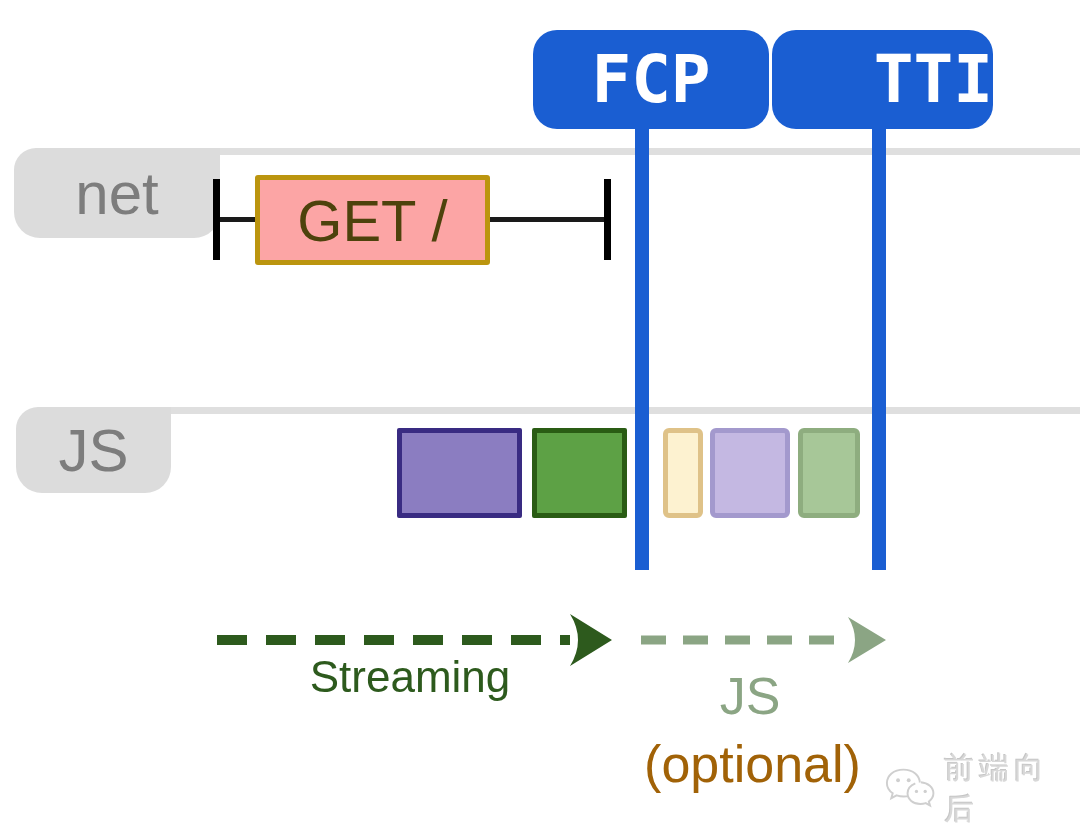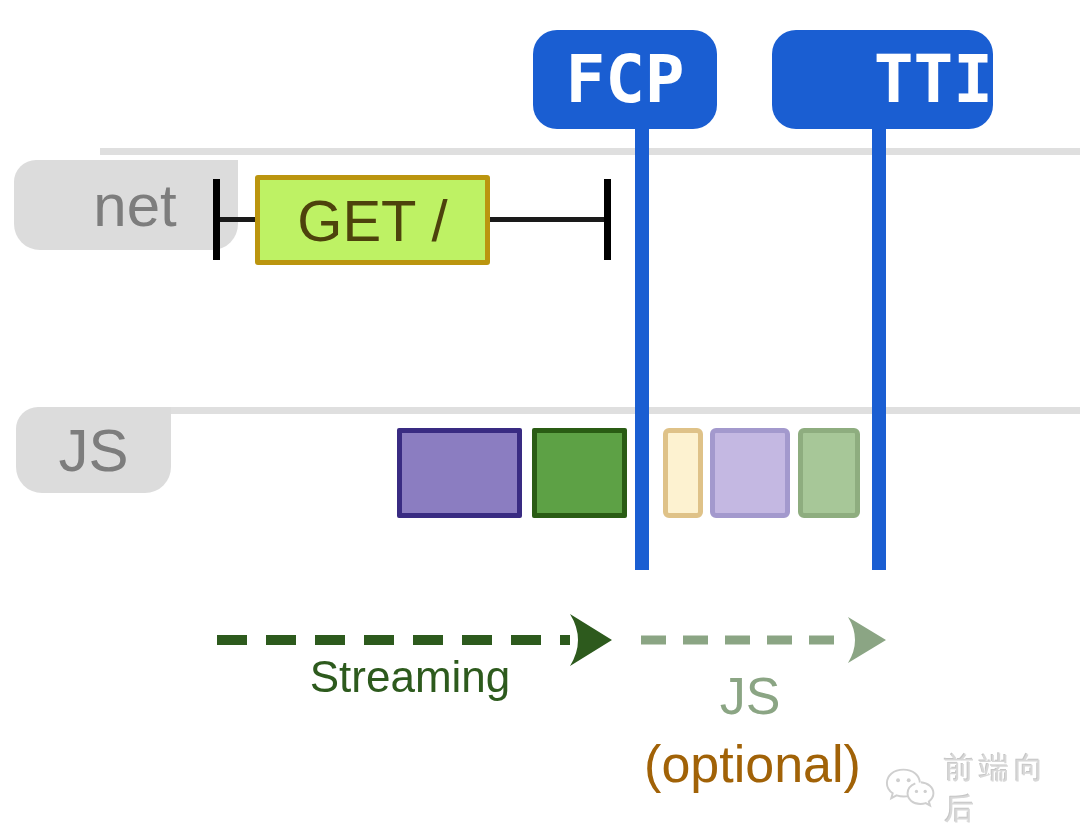--- a/index.html
+++ b/index.html
@@ -9,41 +9,41 @@
   }
 
   
   .lane-line{position:absolute;height:7px;background:#dfdfdf;left:100px;right:0;}
 
   
   .lane-tab{
     position:absolute;background:#dcdcdc;color:#7d7d7d;
     font-size:60px;display:flex;align-items:center;justify-content:center;
   }
-  .lane-tab.net{left:14px;top:160px;width:206px;height:90px;border-radius:22px 0 26px 26px;padding-left:18px;}
+  .lane-tab.net{left:14px;top:148px;width:206px;height:90px;border-radius:22px 0 26px 26px;}
   .lane-tab.js{left:16px;top:407px;width:155px;height:86px;border-radius:22px 0 26px 26px;}
 
   
   .badge{
     position:absolute;top:30px;height:99px;background:#1a5ed2;border-radius:24px;
     color:#ffffff;font-family:"DejaVu Sans Mono", monospace;font-weight:bold;
     font-size:66px;display:flex;align-items:center;justify-content:center;
   }
-  .badge.fcp{left:533px;width:184px;}
+  .badge.fcp{left:533px;width:236px;}
   .badge.tti{left:772px;width:221px;justify-content:flex-end;}
   .stem{position:absolute;top:128px;width:14px;height:442px;background:#1a5ed2;}
   .stem.fcp{left:635px;}
   .stem.tti{left:872px;}
 
   
   .ibeam-bar{position:absolute;top:179px;width:7px;height:81px;background:#000000;}
   .ibeam-line{position:absolute;top:217px;height:5px;background:#1a1a1a;}
   .request-box{
     position:absolute;left:255px;top:175px;width:235px;height:90px;
-    background:#bef264;border:5px solid #bb950f;border-radius:3px;
+    background:#fca5a5;border:5px solid #bb950f;border-radius:3px;
     box-sizing:border-box;color:#4d420c;font-size:58px;
     display:flex;align-items:center;justify-content:center;
   }
 
   
   .js-block{position:absolute;top:428px;height:90px;box-sizing:border-box;}
 
   
   .anno{position:absolute;text-align:center;}
   .anno.streaming{left:235px;top:652px;width:350px;font-size:44px;color:#2d5a1d;}

